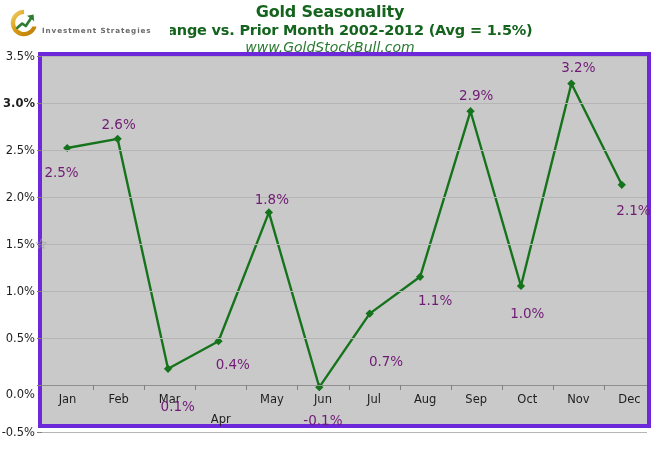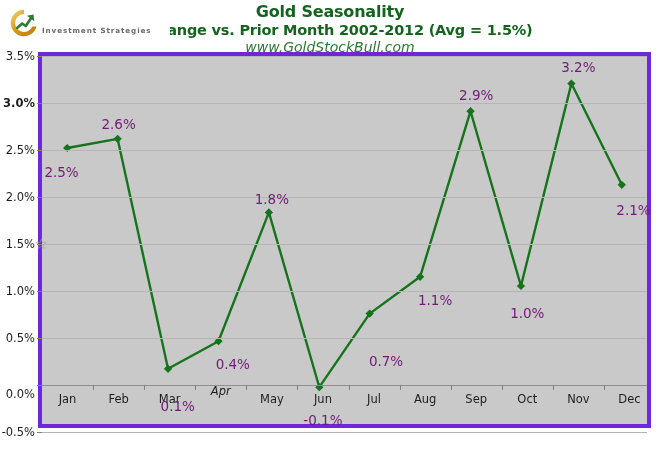--- a/index.html
+++ b/index.html
@@ -240,21 +240,21 @@
       <div class="xtick" style="left: 255.417px; top: 329px;"></div>
       <div class="xtick" style="left: 306.5px; top: 329px;"></div>
       <div class="xtick" style="left: 357.583px; top: 329px;"></div>
       <div class="xtick" style="left: 408.667px; top: 329px;"></div>
       <div class="xtick" style="left: 459.75px; top: 329px;"></div>
       <div class="xtick" style="left: 510.833px; top: 329px;"></div>
       <div class="xtick" style="left: 561.917px; top: 329px;"></div>
       <div class="xlabel" style="left: 25.5417px; top: 336px;">Jan</div>
       <div class="xlabel" style="left: 76.625px; top: 336px;">Feb</div>
       <div class="xlabel" style="left: 127.708px; top: 336px;">Mar</div>
-      <div class="xlabel" style="left: 178.792px; top: 328px; font-style: italic;">Apr</div>
+      <div class="xlabel" style="left: 178.792px; top: 356px;">Apr</div>
       <div class="xlabel" style="left: 229.875px; top: 336px;">May</div>
       <div class="xlabel" style="left: 280.958px; top: 336px;">Jun</div>
       <div class="xlabel" style="left: 332.042px; top: 336px;">Jul</div>
       <div class="xlabel" style="left: 383.125px; top: 336px;">Aug</div>
       <div class="xlabel" style="left: 434.208px; top: 336px;">Sep</div>
       <div class="xlabel" style="left: 485.292px; top: 336px;">Oct</div>
       <div class="xlabel" style="left: 536.375px; top: 336px;">Nov</div>
       <div class="xlabel" style="left: 587.458px; top: 336px;">Dec</div>
       <div class="point-label" style="left: 19.5417px; top: 116px;">2.5%</div>
       <div class="point-label" style="left: 76.625px; top: 67.6px;">2.6%</div>

